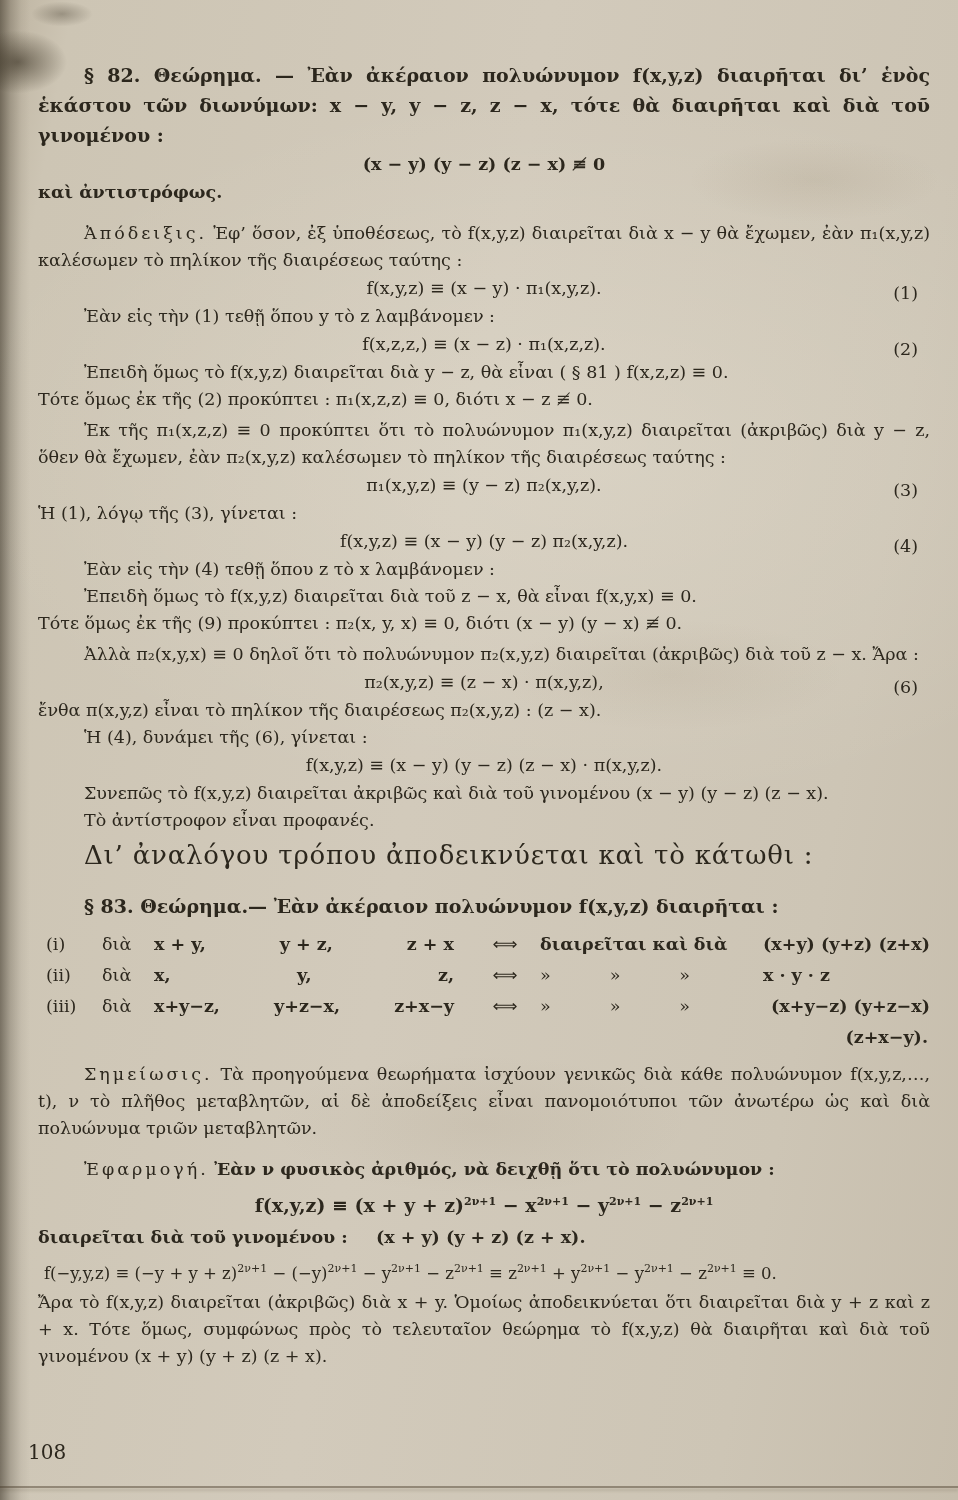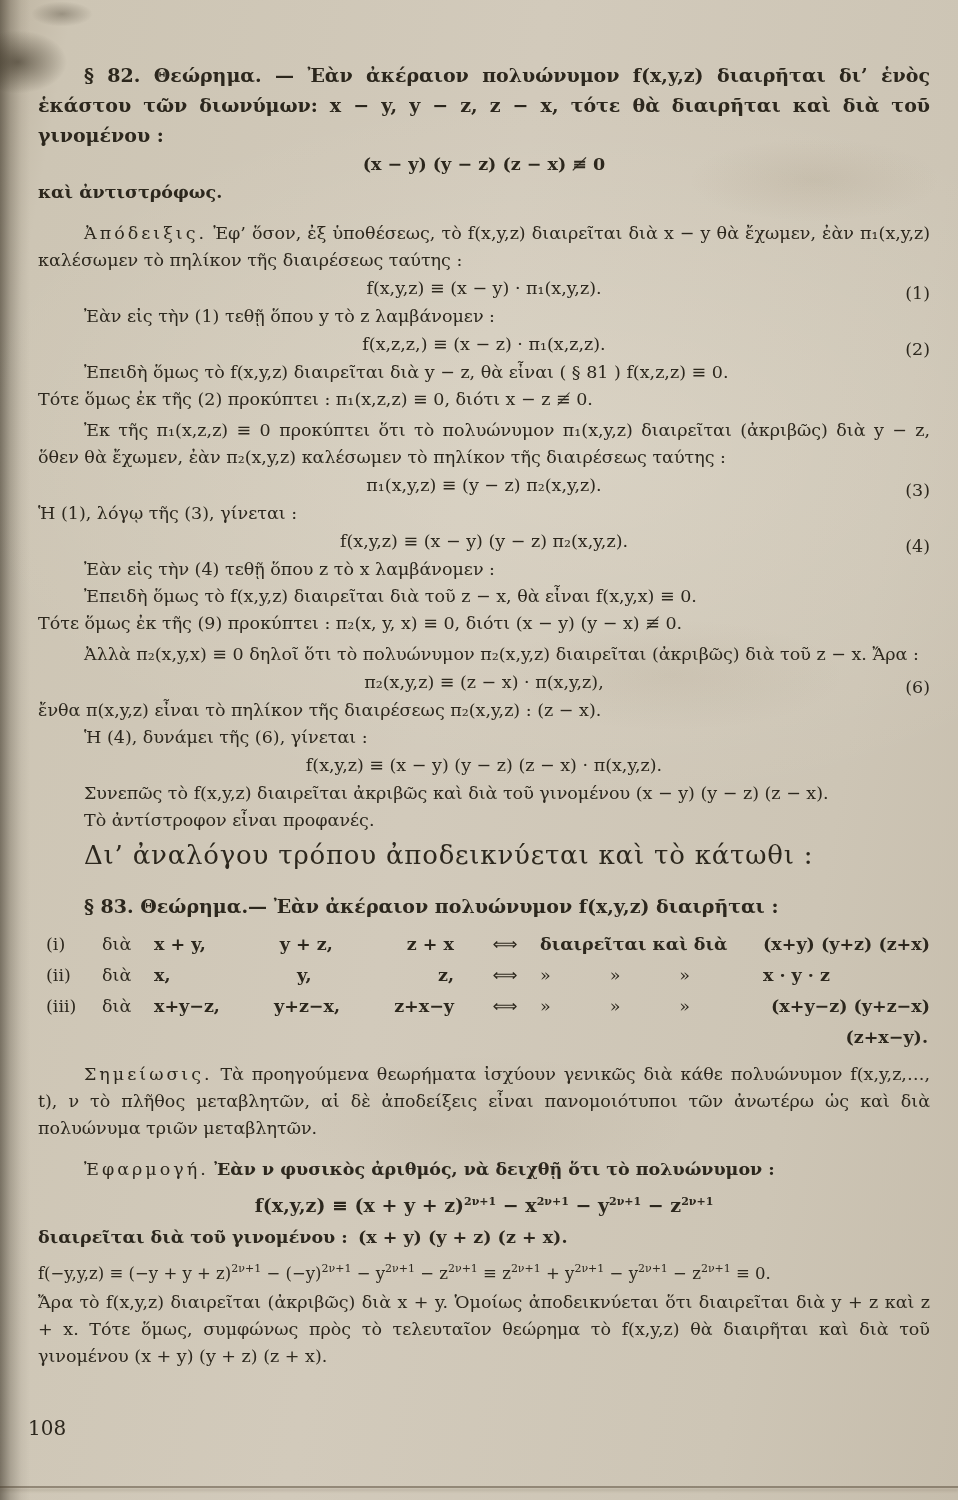--- a/index.html
+++ b/index.html
@@ -24,43 +24,43 @@
       radial-gradient(ellipse 300px 100px at 50% 75%, rgba(120,100,70,0.07), transparent 70%);}
   .bottom-edge{position:absolute;left:0;right:0;bottom:12px;height:2px;
     background:rgba(70,58,40,0.45);box-shadow:0 3px 3px rgba(70,58,40,0.18);}
   .content{position:relative;padding:60px 28px 0 38px;font-size:17.5px;line-height:27px;}
   .content p{margin:0;text-align:justify;}
   .ind{text-indent:46px;}
   .b{font-weight:bold;}
   .sp{letter-spacing:3px;}
   .h82{font-size:19px;line-height:30px;font-weight:bold;text-indent:46px;}
   .h83{font-size:19px;line-height:30px;font-weight:bold;text-indent:46px;margin-top:22px !important;margin-bottom:8px !important;text-align:left !important;}
-  .eqrow{position:relative;text-align:center;margin:1px 0;}
+  .eqrow{position:relative;text-align:center;margin:1px 12px;}
   .eqno{position:absolute;right:0;top:5px;}
   .p15{font-size:26px;letter-spacing:0.8px;margin-top:8px !important;}
   .mt14{margin-top:14px !important;}
   .mt10{margin-top:10px !important;}
   .mt4{margin-top:4px !important;}
   .trow{display:flex;line-height:31px;}
   .tlabel{width:56px;padding-left:8px;}
   .tdia{width:52px;}
   .tterms{width:300px;display:flex;justify-content:space-between;padding-right:16px;font-weight:bold;}
   .tarrow{width:70px;text-align:center;font-family:"DejaVu Sans","DejaVu Serif",sans-serif;}
   .tresult{flex:1;display:flex;font-weight:bold;}
   .tresult .val{margin-left:auto;}
   .val-ii{margin-right:100px;}
   .tdittos{display:flex;width:150px;justify-content:space-between;padding-right:8px;font-weight:normal;}
   .toverflow{text-align:right;font-weight:bold;line-height:31px;padding-right:2px;}
   .note{margin-top:8px !important;}
   .bigeq{font-size:19px;margin:5px 0;}
   .sup{font-size:11px;vertical-align:7px;letter-spacing:0;}
   .apptail{margin-top:2px !important;}
-  .gap{margin-left:4px;}
-  .soleq{font-size:16.5px;margin:4px 0 2px;white-space:nowrap;}
-  .pageno{position:absolute;left:28px;bottom:60px;font-size:20px;}
+  .gap{margin-left:22px;}
+  .soleq{font-size:16.5px;margin:4px 6px 2px;white-space:nowrap;}
+  .pageno{position:absolute;left:28px;bottom:36px;font-size:20px;}
 </style>
 </head>
 <body>
 
 <div class="gutter"></div>
 <div class="corner"></div>
 <div class="stains"></div>
 <div class="bottom-edge"></div>
 
 <div class="content">

